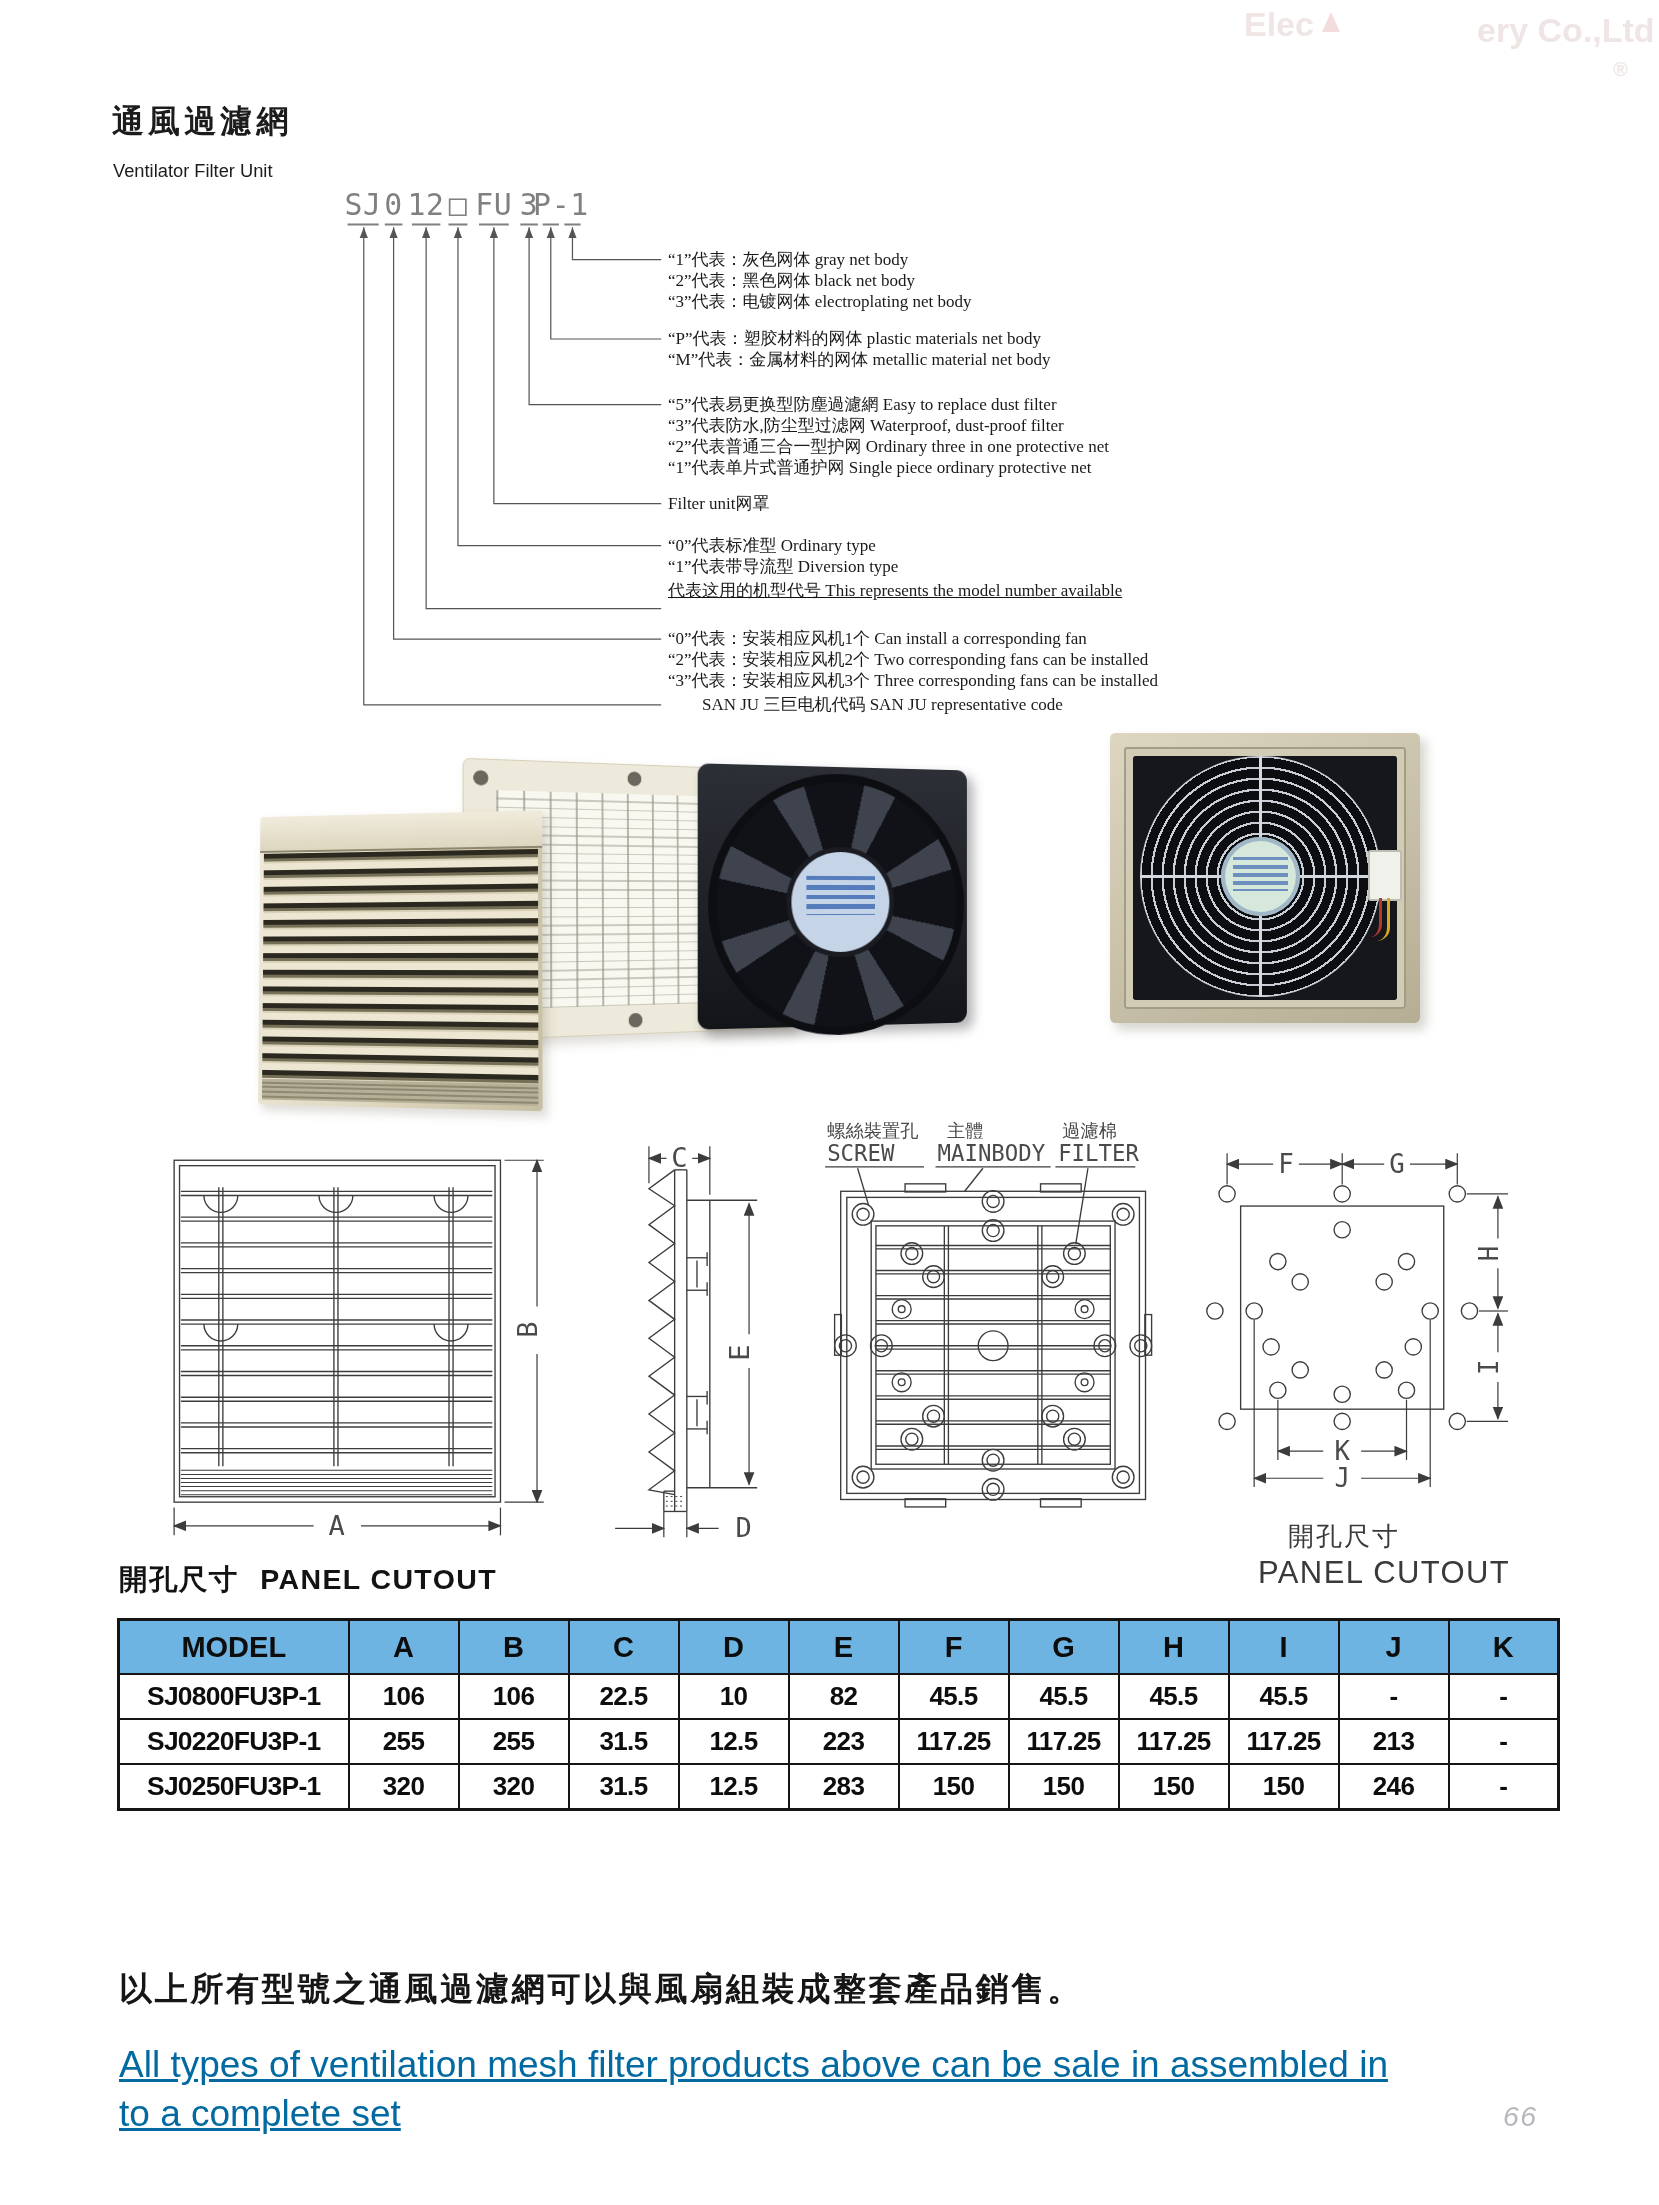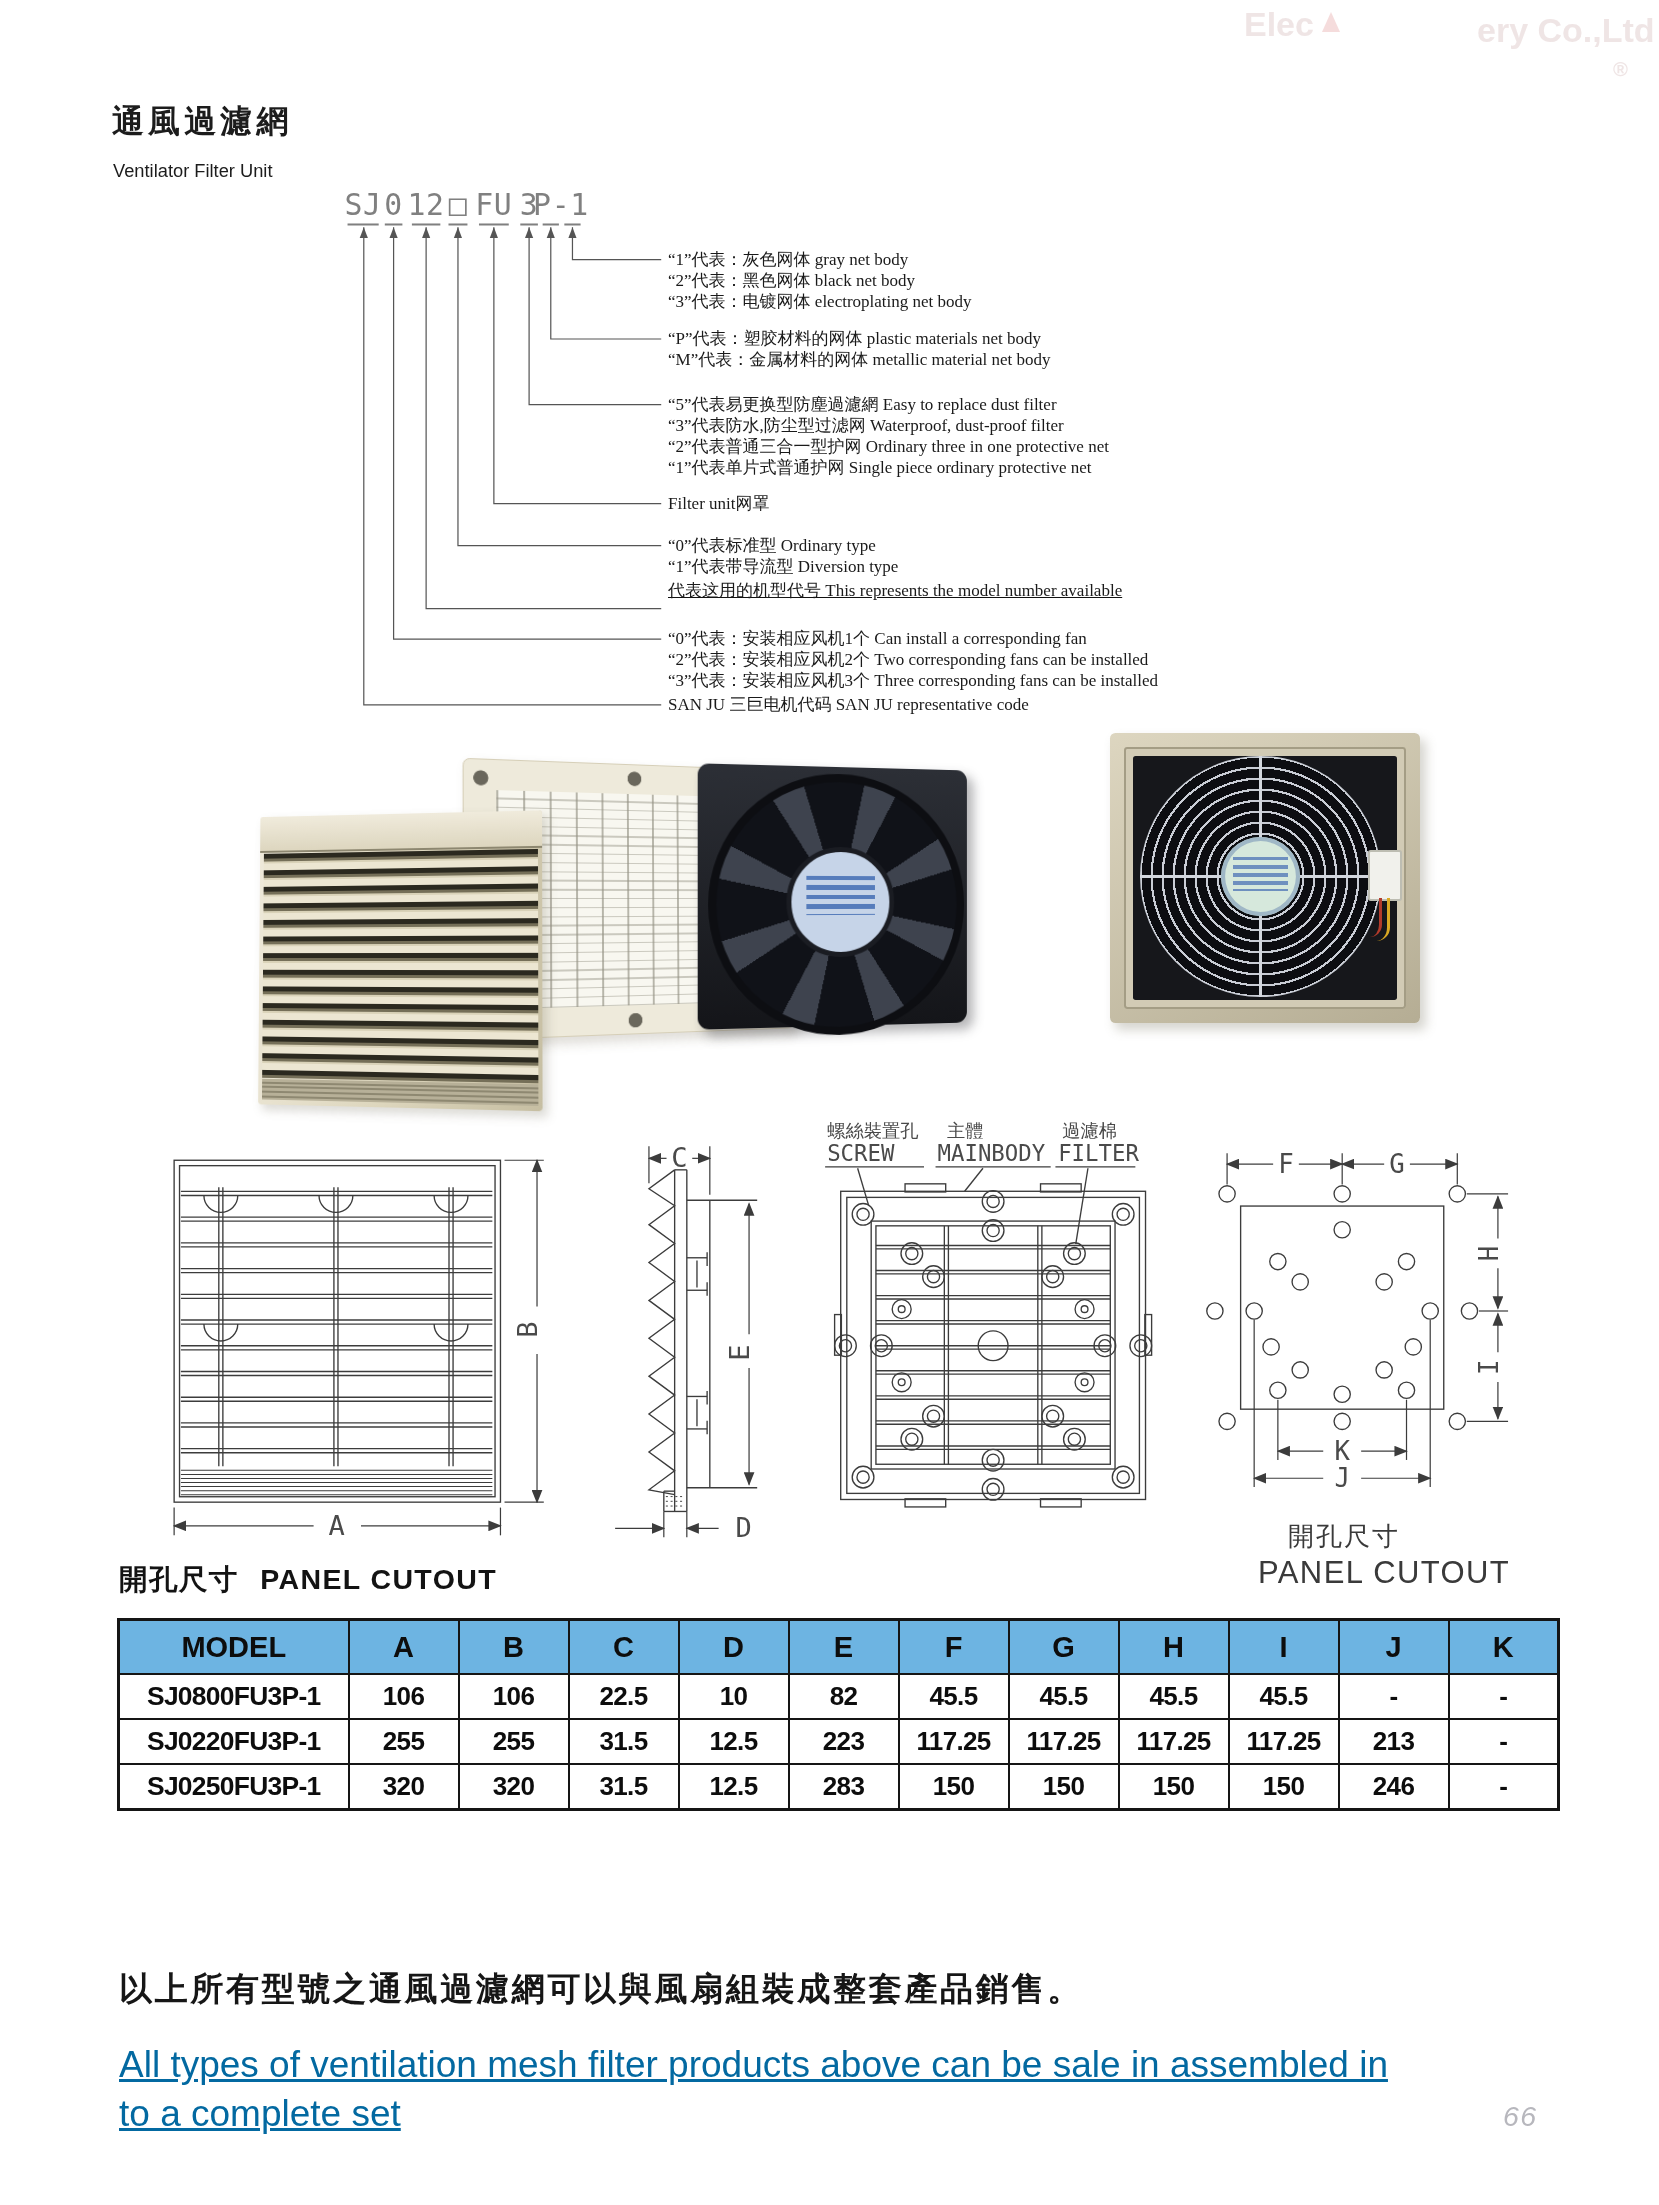--- a/index.html
+++ b/index.html
@@ -181,21 +181,21 @@
         <div class="callout-line">“1”代表带导流型  Diversion type</div>
       </div>
       <div class="callout-group" style="top: 580px; text-decoration: underline;">
         <div class="callout-line">代表这用的机型代号  This represents the model number available</div>
       </div>
       <div class="callout-group" style="top: 628px;">
         <div class="callout-line">“0”代表：安装相应风机1个  Can install a corresponding fan</div>
         <div class="callout-line">“2”代表：安装相应风机2个  Two corresponding fans can be installed</div>
         <div class="callout-line">“3”代表：安装相应风机3个  Three corresponding fans can be installed</div>
       </div>
-      <div class="callout-group" style="top: 694px;">
+      <div class="callout-group" style="top: 694px; margin-left: 34px;">
         <div class="callout-line">SAN JU 三巨电机代码  SAN JU representative code</div>
       </div>
     </div>
 
   <div class="abs photoB">
     <div class="mesh"></div>
     <div class="screws"></div>
   </div>
   <div class="abs photoC">
     <div class="blades"></div>

